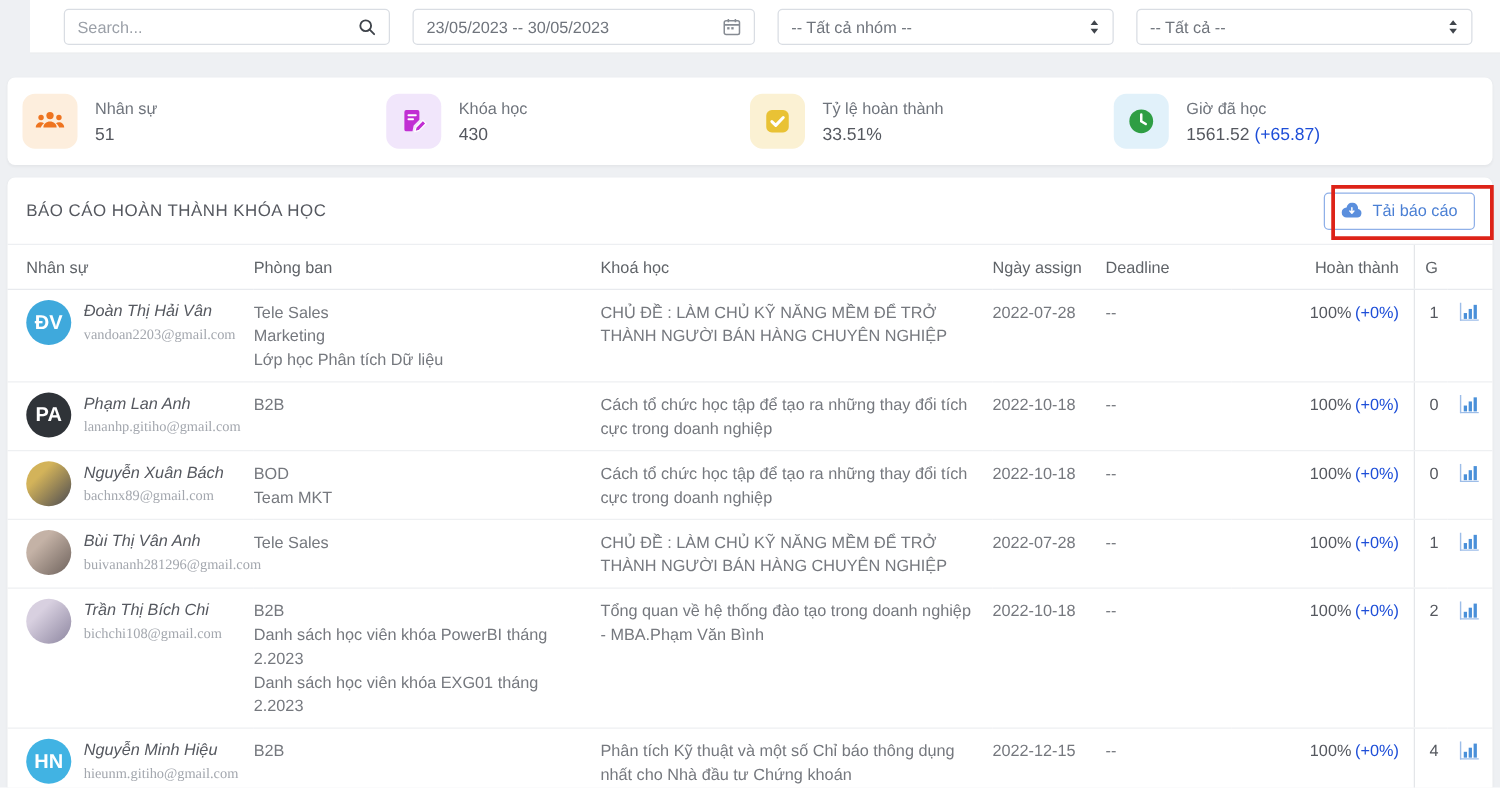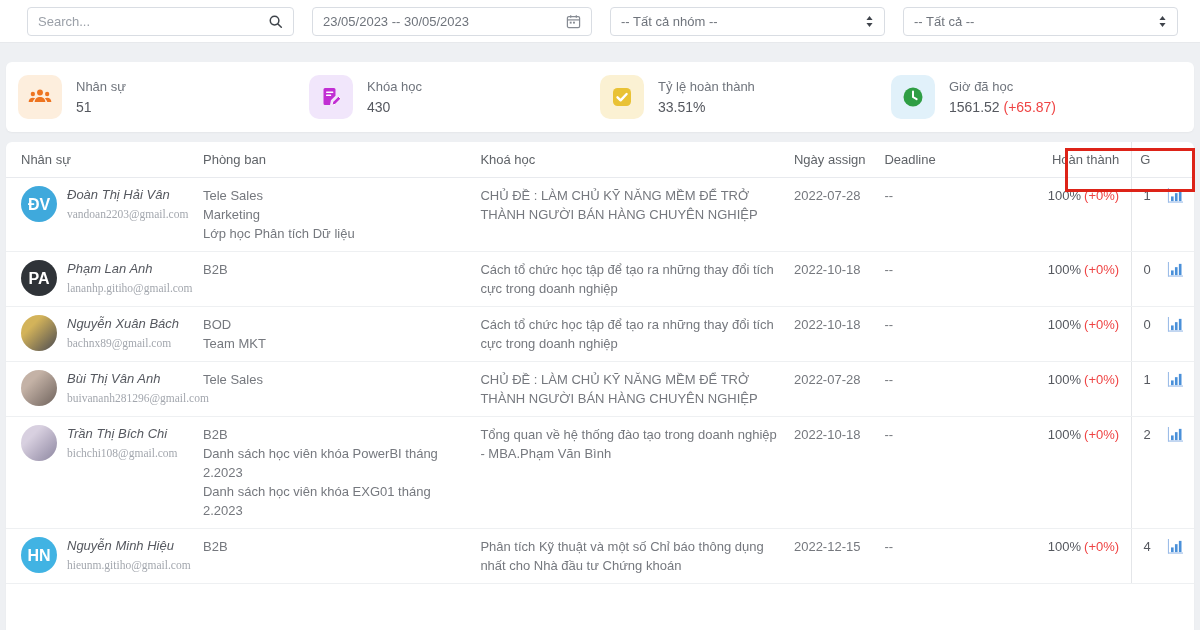--- a/index.html
+++ b/index.html
@@ -10,20 +10,21 @@
     color:#6b6f76;
     position:relative;
   }
 
   
   .filter-bar {
     background:#fff; height:43px;
     display:flex; align-items:center; gap:18px;
     padding:0 22px 0 27px;
     border-bottom:1px solid #e7e9ec;
+    margin-left:24px;
   }
   .input-box {
     display:flex; align-items:center; justify-content:space-between;
     border:1px solid #d9dde3; border-radius:4px; background:#fff;
     height:29px; padding:0 10px; font-size:13px; color:#6f747c; gap:8px;
   }
   .search-box { width:268px; }
   .date-box   { width:281px; }
   .select-box { width:276px; cursor:pointer;gap:20px; }
   .search-box input {
@@ -39,21 +40,21 @@
     display:grid; grid-template-columns:repeat(4,1fr); align-items:center;
     padding:0 12px; box-shadow:0 1px 2px rgba(0,0,0,.04);
   }
   .stat { display:flex; align-items:center; gap:14px; }
   .stat-icon {
     width:44px; height:44px; border-radius:10px;
     display:flex; align-items:center; justify-content:center;
   }
   .stat-label { font-size:13px; color:#6f747c; margin-bottom:5px; }
   .stat-value { font-size:14px; color:#55585f; }
-  .green { color:#ef4444; }
+  .green { color:#1d4ed8; }
 
   
   .report-card {
     margin:0 6px; background:#fff; border-radius:6px 6px 0 0; height:520px;
     box-shadow:0 1px 2px rgba(0,0,0,.04);
   }
   .report-header {
     height:54px; display:flex; align-items:center; justify-content:space-between;
     padding:0 14px 0 15px; border-bottom:1px solid #edeff2;
   }
@@ -200,20 +201,32 @@
         </svg>
     </span>
     <div>
       <div class="stat-label">Giờ đã học</div>
       <div class="stat-value"><span>1561.52</span> <span class="green">(+65.87)</span></div>
     </div>
   </div>
 </div>
 
 <div class="report-card">
+  <div class="report-header">
+    <span class="report-title">BÁO CÁO HOÀN THÀNH KHÓA HỌC</span>
+    <button class="download-btn">
+      <span class="icn">
+        <svg width="17" height="13" viewBox="0 0 20 15">
+            <path d="M5.2 14h9.8a4.1 4.1 0 0 0 .8-8.1A5.4 5.4 0 0 0 5 4.6 4.7 4.7 0 0 0 5.2 14z" fill="#5b8fdd"></path>
+            <path d="M10 4.8v4.8M8.1 7.9l1.9 2 1.9-2" stroke="#fff" stroke-width="1.4" fill="none" stroke-linecap="round" stroke-linejoin="round"></path>
+          </svg>
+      </span>
+      <span>Tải báo cáo</span>
+    </button>
+  </div>
 
   <table>
     <colgroup>
       <col style="width:196px">
         <col style="width:276px">
         <col style="width:312px">
       <col style="width:90px">
         <col style="width:100px">
         <col style="width:146px">
       <col style="width:26px">

